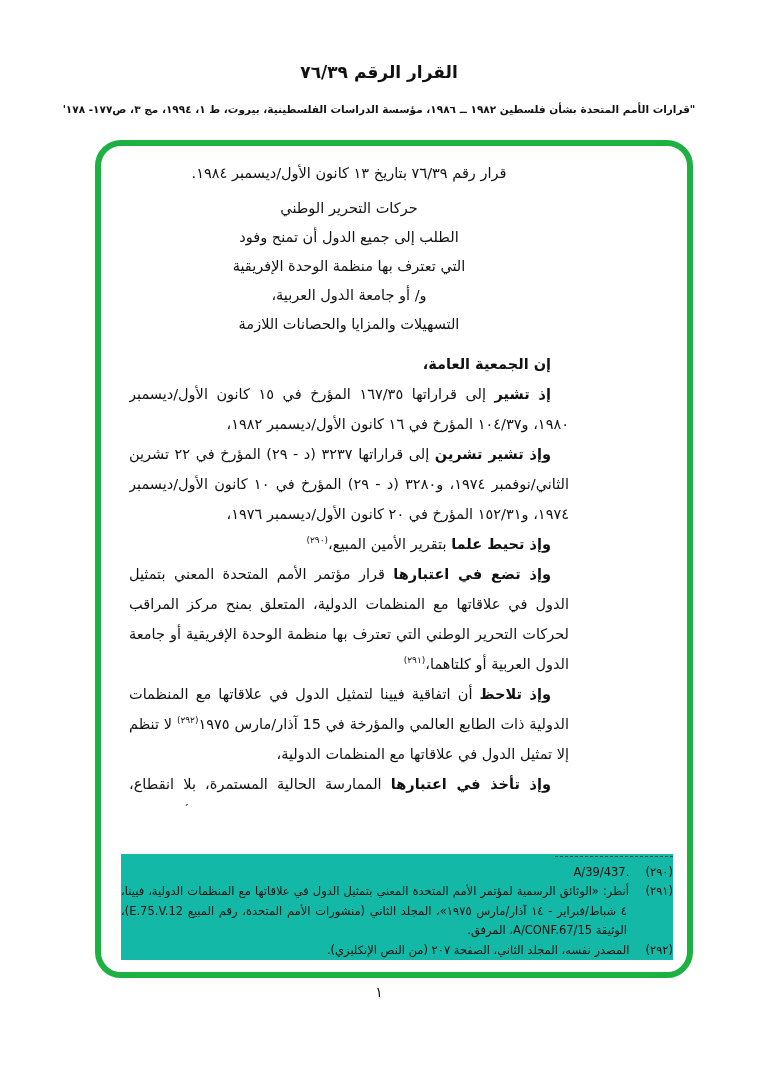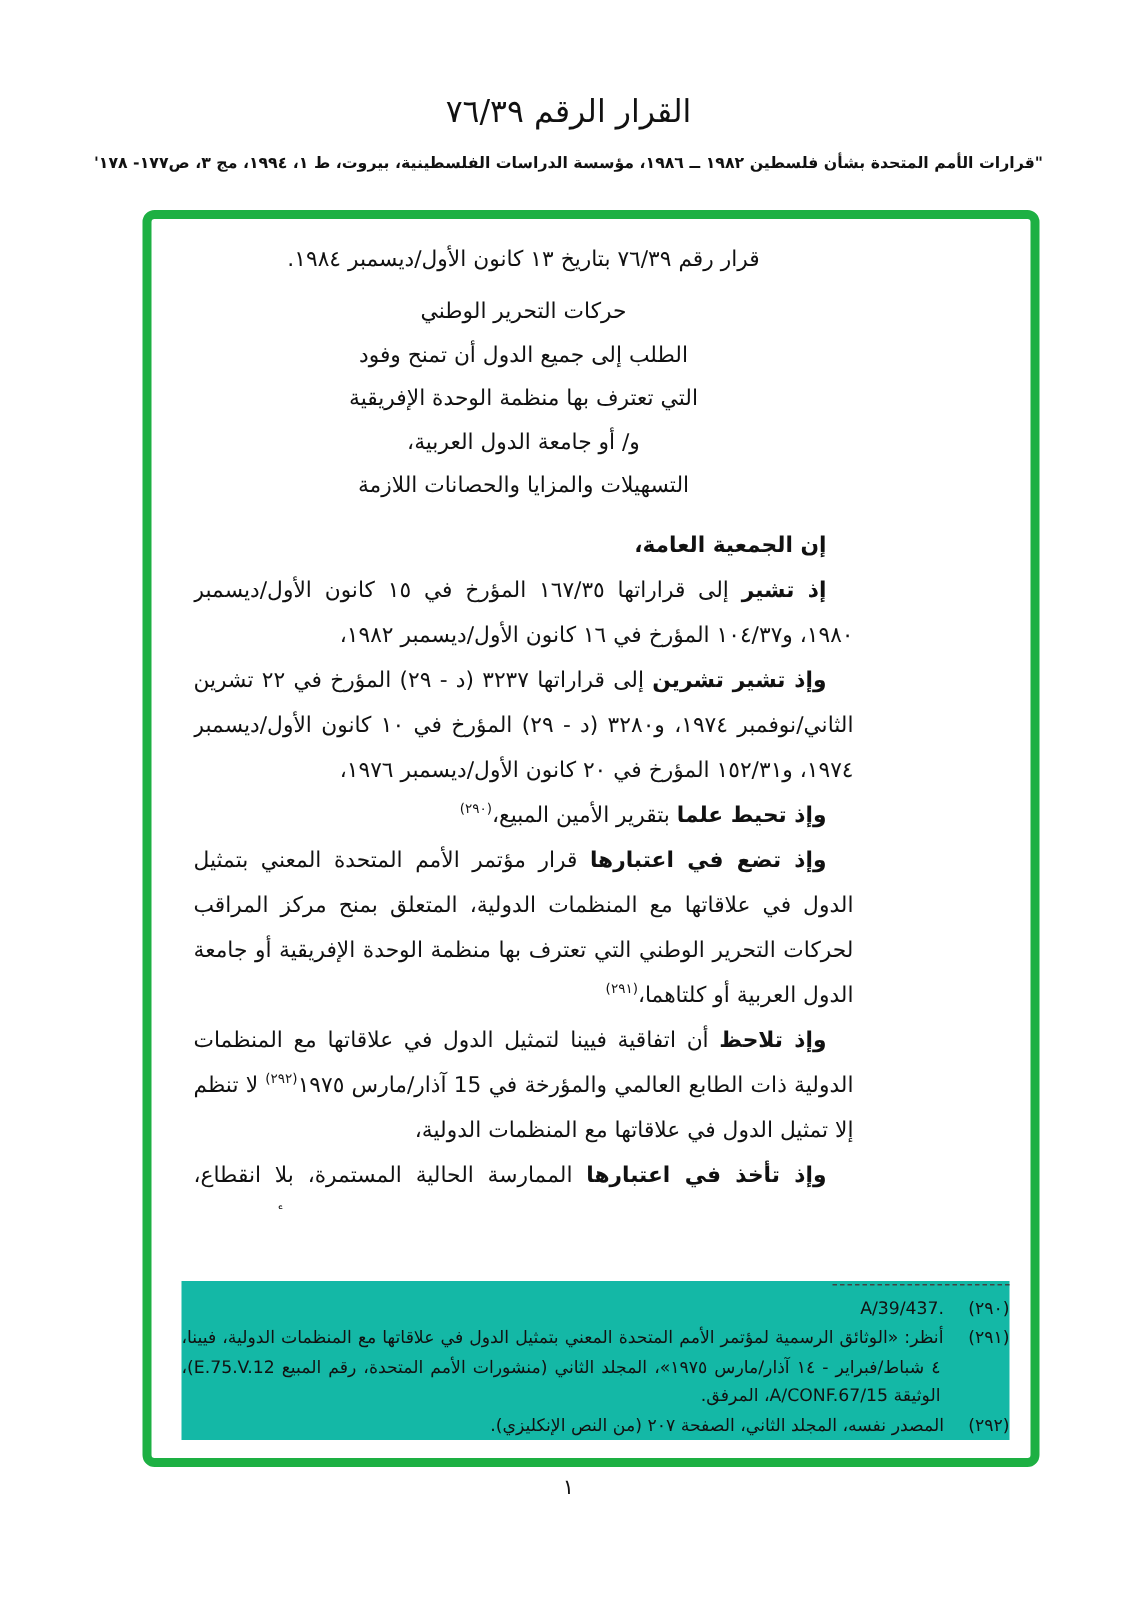--- a/index.html
+++ b/index.html
@@ -2,30 +2,30 @@
 <html lang="ar"><head>
 <meta charset="utf-8">
 <style>
   html,body{margin:0;padding:0;background:#ffffff;}
   body{
     width:758px;height:1078px;position:relative;overflow:hidden;
     font-family:"DejaVu Sans",sans-serif;color:#111;
   }
   .page-title{
     position:absolute;top:62px;left:0;right:0;
-    text-align:center;font-size:21px;font-weight:normal;direction:rtl;
+    text-align:center;font-size:17px;font-weight:bold;direction:rtl;
   }
   .source-citation{
     position:absolute;top:103px;left:0;right:0;
     text-align:center;font-size:10.5px;font-weight:bold;direction:rtl;
     letter-spacing:0.1px;
   }
   .green-box{
     position:absolute;left:95px;top:140px;width:586px;height:826px;
-    border:6px solid #1db043;border-radius:8px;background:#fff;
+    border:6px solid #1db043;border-radius:26px;background:#fff;
   }
   .box-content{
     position:absolute;inset:0;padding:12px 20px 10px 20px;direction:rtl;
   }
   .main-text{
     margin-left:8px;margin-right:0;width:440px;margin-right:98px;
     max-height:648px;overflow:hidden;
   }
   .date-line{
     text-align:center;font-size:14.5px;line-height:30px;margin:0 0 6px 0;

